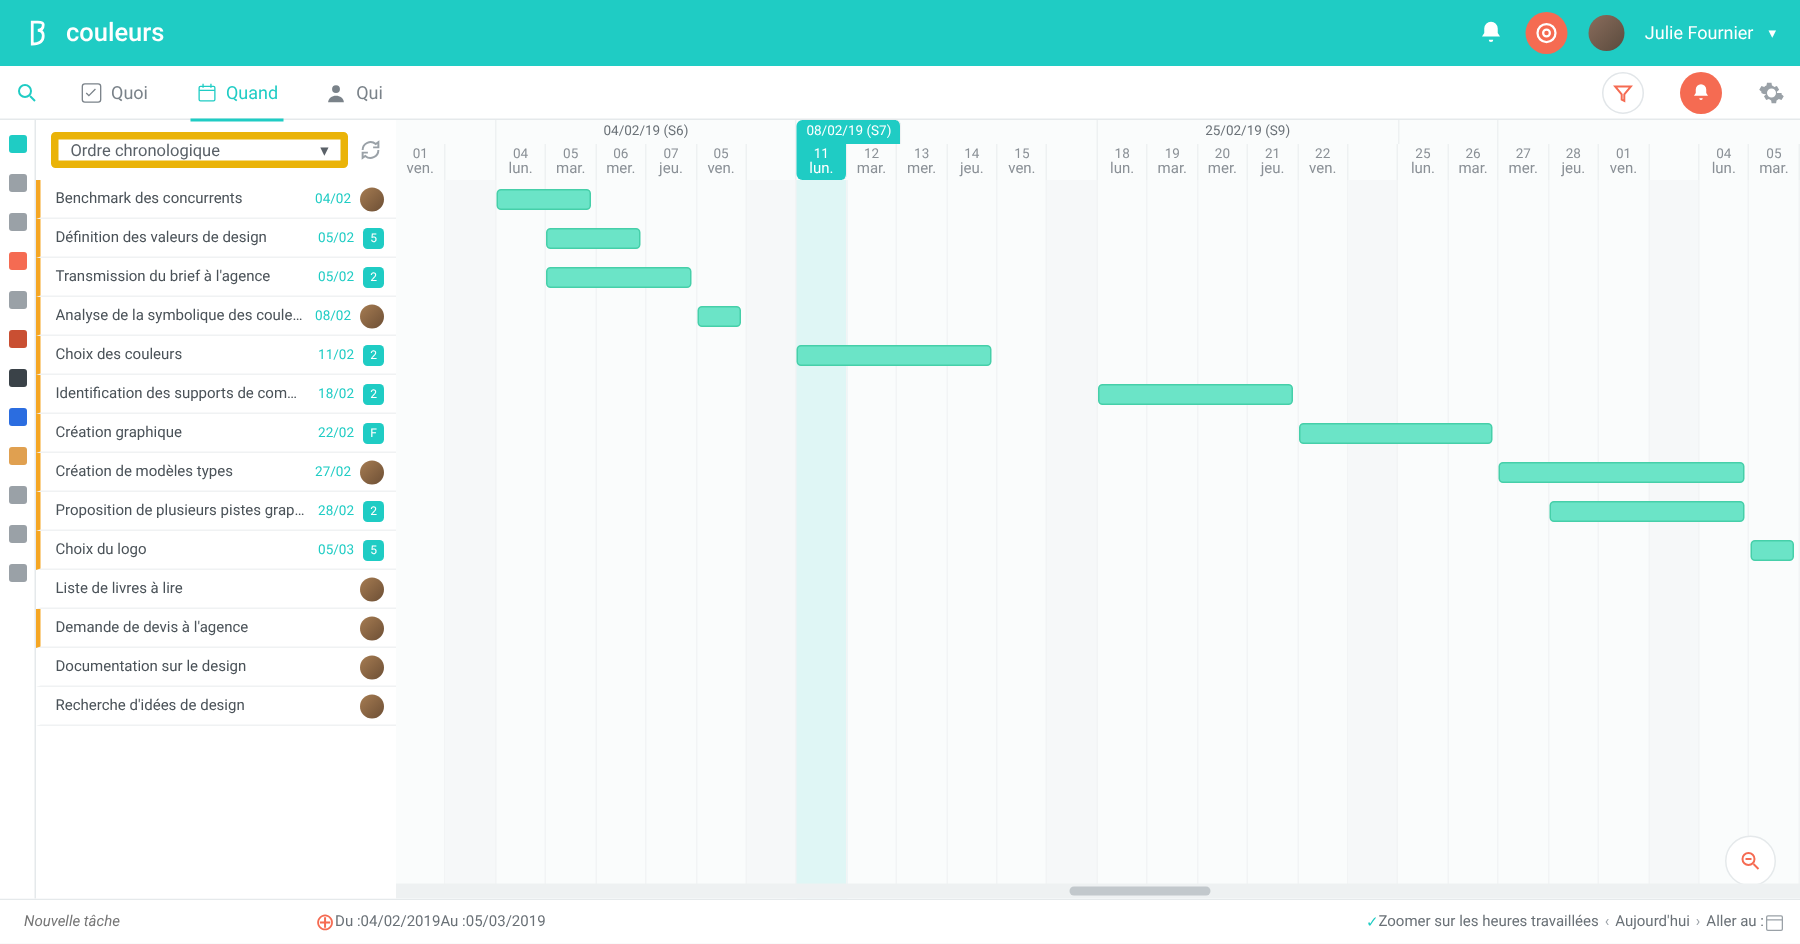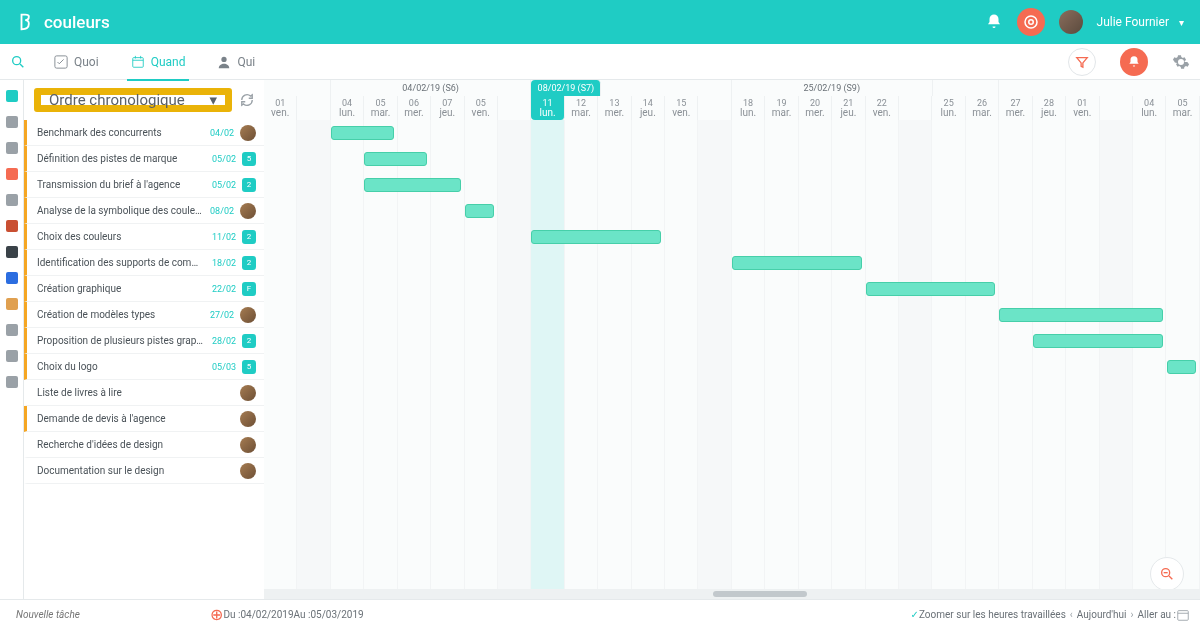--- a/index.html
+++ b/index.html
@@ -22,21 +22,21 @@
 .tab-icon { width: 14px; height: 14px; }
 .subheader-spacer { flex: 1; }
 .action-btn { width: 28px; height: 28px; border-radius: 50%; border: 1px solid #e2e6e9; display: flex; align-items: center; justify-content: center; cursor: pointer; color: #f56b52; }
 .action-btn.bell { background: #f56b52; color: white; border: none; }
 .gear-icon { width: 18px; height: 18px; color: #9aa1a7; cursor: pointer; }
 .main { display: flex; height: calc(100% - 44px - 36px - 30px); }
 .left-rail { width: 24px; background: white; border-right: 1px solid #e5e9eb; padding-top: 10px; display: flex; flex-direction: column; gap: 14px; align-items: center; }
 .rail-icon { width: 12px; height: 12px; border-radius: 2px; }
 .task-panel { width: 240px; background: white; display: flex; flex-direction: column; }
 .sort-header { height: 40px; display: flex; align-items: center; padding: 0 10px; gap: 8px; }
-.sort-select { flex: 1; height: 24px; border: 7px solid #eab308; border-radius: 3px; font-size: 15px; color: #5a6168; padding: 0 8px; background: white; display: flex; align-items: center; justify-content: space-between; cursor: pointer; }
+.sort-select { flex: 1; height: 24px; border: 5px solid #eab308; border-radius: 3px; font-size: 11px; color: #5a6168; padding: 0 8px; background: white; display: flex; align-items: center; justify-content: space-between; cursor: pointer; }
 .refresh-icon { width: 14px; height: 14px; color: #9aa1a7; cursor: pointer; }
 .task-list { flex: 1; overflow-y: auto; }
 .task-row { height: 26px; display: flex; align-items: center; padding: 0 8px 0 10px; border-bottom: 1px solid #f0f2f3; border-left: 3px solid transparent; gap: 6px; }
 .task-row.orange { border-left-color: #f5a623; }
 .task-name { flex: 1; font-size: 10px; color: #4a5258; white-space: nowrap; overflow: hidden; text-overflow: ellipsis; }
 .task-date { font-size: 9px; color: #1fccc4; }
 .task-badge { width: 14px; height: 14px; border-radius: 3px; background: #1fccc4; color: white; font-size: 8px; display: flex; align-items: center; justify-content: center; }
 .task-avatar { width: 16px; height: 16px; border-radius: 50%; background: linear-gradient(135deg, #a67c52, #6d4f35); }
 .gantt { flex: 1; background: #fafcfc; position: relative; overflow: hidden; }
 .gantt-header { height: 40px; display: flex; flex-direction: column; }
@@ -162,21 +162,21 @@
           <path d="M14 8a6 6 0 01-10 4.5L2 14v-4h4"></path>
         </svg>
     </div>
     <div class="task-list" id="task-list">
         <div class="task-row orange">
           <div class="task-name">Benchmark des concurrents</div>
           <div class="task-date">04/02</div>
           <div class="task-avatar"></div>
         </div>
         <div class="task-row orange">
-          <div class="task-name">Définition des pistes de marque</div>
+          <div class="task-name">Définition des valeurs de design</div>
           <div class="task-date">05/02</div>
           <div class="task-badge">5</div>
         </div>
         <div class="task-row orange">
           <div class="task-name">Transmission du brief à l'agence</div>
           <div class="task-date">05/02</div>
           <div class="task-badge">2</div>
         </div>
         <div class="task-row orange">
           <div class="task-name">Analyse de la symbolique des couleurs</div>
@@ -215,25 +215,25 @@
         </div>
         <div class="task-row">
           <div class="task-name">Liste de livres à lire</div>
           <div class="task-avatar"></div>
         </div>
         <div class="task-row orange">
           <div class="task-name">Demande de devis à l'agence</div>
           <div class="task-avatar"></div>
         </div>
         <div class="task-row">
+          <div class="task-name">Documentation sur le design</div>
+          <div class="task-avatar"></div>
+        </div>
+        <div class="task-row">
           <div class="task-name">Recherche d'idées de design</div>
-          <div class="task-avatar"></div>
-        </div>
-        <div class="task-row">
-          <div class="task-name">Documentation sur le design</div>
           <div class="task-avatar"></div>
         </div>
       </div>
   </div>
 
   <div class="gantt">
     <div class="gantt-header">
       <div class="week-row" id="week-row">
           <div class="week-cell" style="width: 66.8571px;"></div>
           <div class="week-cell" style="width: 200.571px;">04/02/19 (S6)</div>

